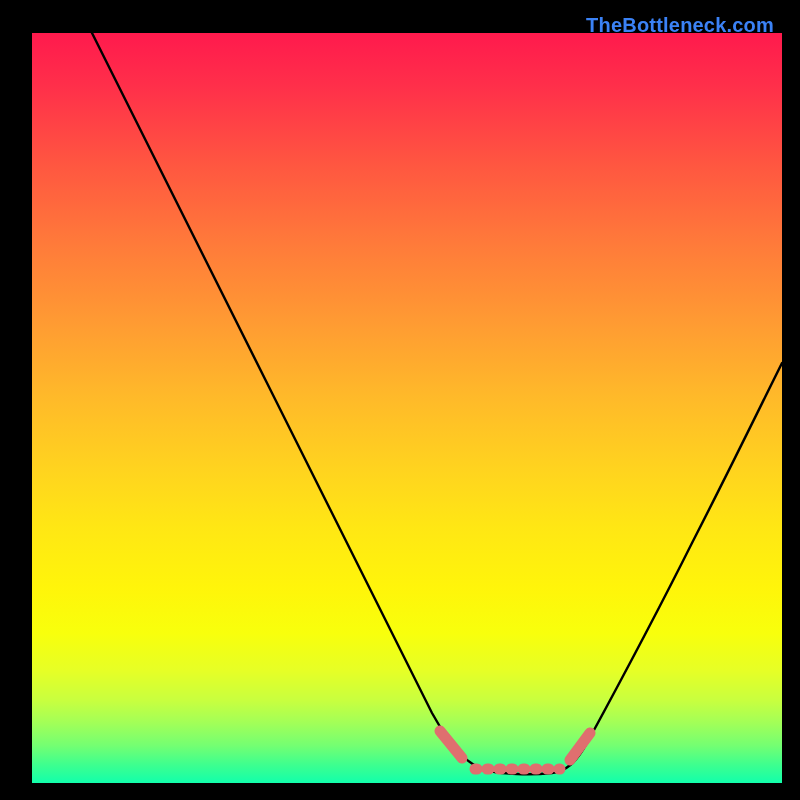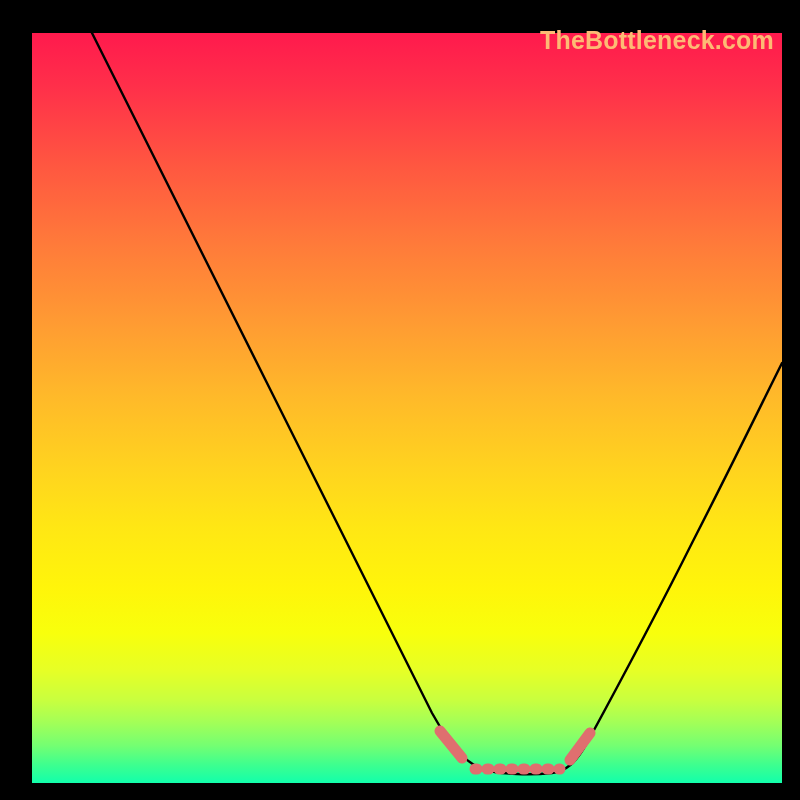--- a/index.html
+++ b/index.html
@@ -44,24 +44,24 @@
       #e6ff26 85%,
       #c8ff3f 89%,
       #a2ff58 92%,
       #74ff72 95%,
       #3fff8e 97.5%,
       #12ffab 100%
     );
   }
   .watermark {
     position: absolute;
-    top: 18px;
+    top: 6px;
     right: 18px;
-    color: #fdba74;
-    font-size: 25px;
+    color: #3b82f6;
+    font-size: 20px;
     font-weight: 600;
     letter-spacing: 0.2px;
     font-family: Arial, Helvetica, sans-serif;
   }
   svg.curves {
     position: absolute;
     inset: 0;
   }
 </style>
 </head>

